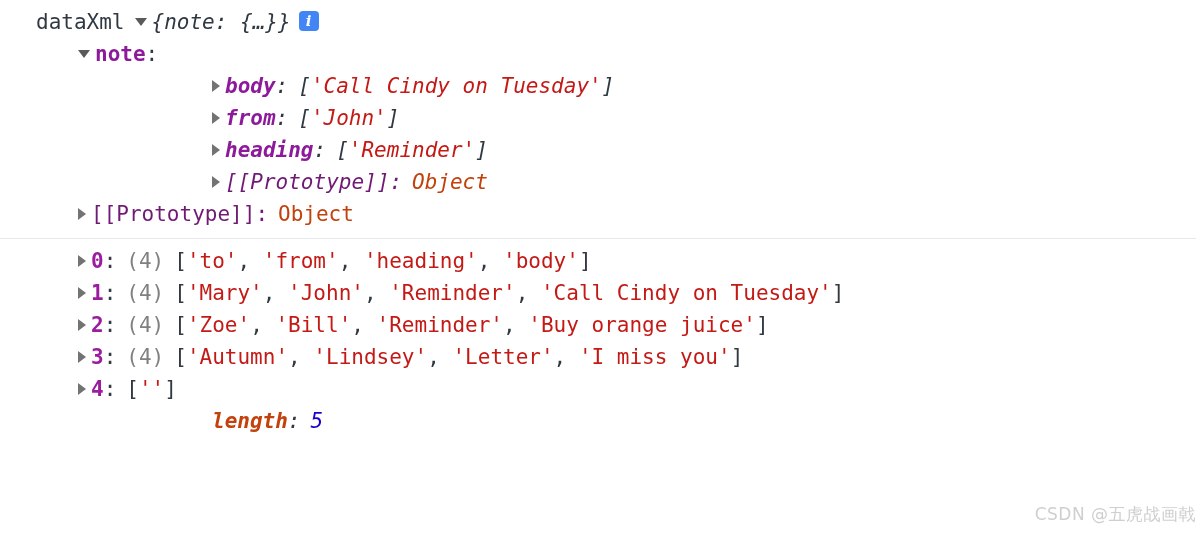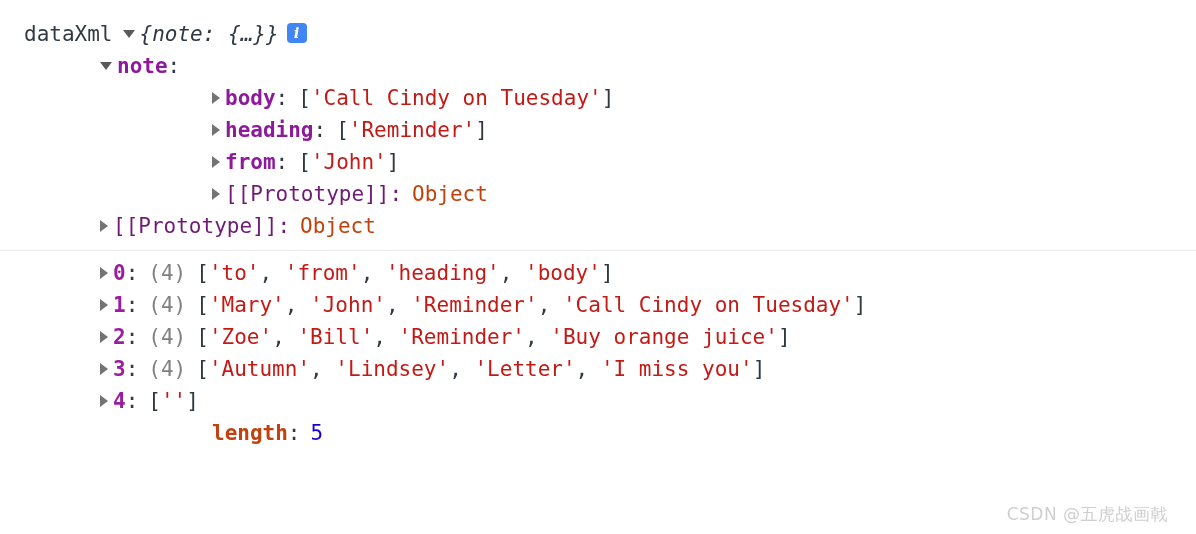--- a/index.html
+++ b/index.html
@@ -32,23 +32,23 @@
 
   .row {
     height: 32px;
     line-height: 32px;
     white-space: nowrap;
     font-size: 21px;
     letter-spacing: 0px;
   }
 
   
-  .ind-name  { padding-left: 24px; margin-top: 12px; }
-  .ind-2     { padding-left: 100px; }
-  .ind-3     { padding-left: 212px; }
+  .ind-name  { padding-left: 36px; }
+  .ind-2     { padding-left: 78px; }
+  .ind-3     { padding-left: 212px; font-style: italic; }
 
   
   .varname {
     color: #303942;
     font-family: "DejaVu Sans Mono", "Liberation Mono", monospace;
     font-size: 21px;
   }
 
   
   .tri {
@@ -103,21 +103,21 @@
     top: -2px;
     margin-left: 8px;
     cursor: pointer;
   }
 
   .sp { display: inline-block; width: 10px; }
 
   
   .watermark {
     position: absolute;
-    right: 28px;
+    right: 0;
     bottom: 8px;
     color: #cfcfcf;
     font-family: "DejaVu Sans", "Liberation Sans", sans-serif;
     font-size: 17px;
     letter-spacing: 0.5px;
     white-space: nowrap;
   }
 </style>
 </head>
 <body>
@@ -132,25 +132,25 @@
 
     <div class="row ind-2">
       <span class="tri tri-open"></span><span class="key">note</span><span class="punct">:</span>
     </div>
 
     <div class="row ind-3">
       <span class="tri tri-closed"></span><span class="key">body</span><span class="punct">:</span><span class="sp"></span><span class="punct">[</span><span class="str">'Call Cindy on Tuesday'</span><span class="punct">]</span>
     </div>
 
     <div class="row ind-3">
-      <span class="tri tri-closed"></span><span class="key">heading</span><span class="punct">:</span><span class="sp"></span><span class="punct">[</span><span class="str">'Reminder'</span><span class="punct">]</span>
+      <span class="tri tri-closed"></span><span class="key">from</span><span class="punct">:</span><span class="sp"></span><span class="punct">[</span><span class="str">'John'</span><span class="punct">]</span>
     </div>
 
     <div class="row ind-3">
-      <span class="tri tri-closed"></span><span class="key">from</span><span class="punct">:</span><span class="sp"></span><span class="punct">[</span><span class="str">'John'</span><span class="punct">]</span>
+      <span class="tri tri-closed"></span><span class="key">heading</span><span class="punct">:</span><span class="sp"></span><span class="punct">[</span><span class="str">'Reminder'</span><span class="punct">]</span>
     </div>
 
 
     <div class="row ind-3">
       <span class="tri tri-closed"></span><span class="proto">[[Prototype]]</span><span class="proto">:</span><span class="sp"></span><span class="proto-val">Object</span>
     </div>
 
     <div class="row ind-2">
       <span class="tri tri-closed"></span><span class="proto">[[Prototype]]</span><span class="proto">:</span><span class="sp"></span><span class="proto-val">Object</span>
     </div>

